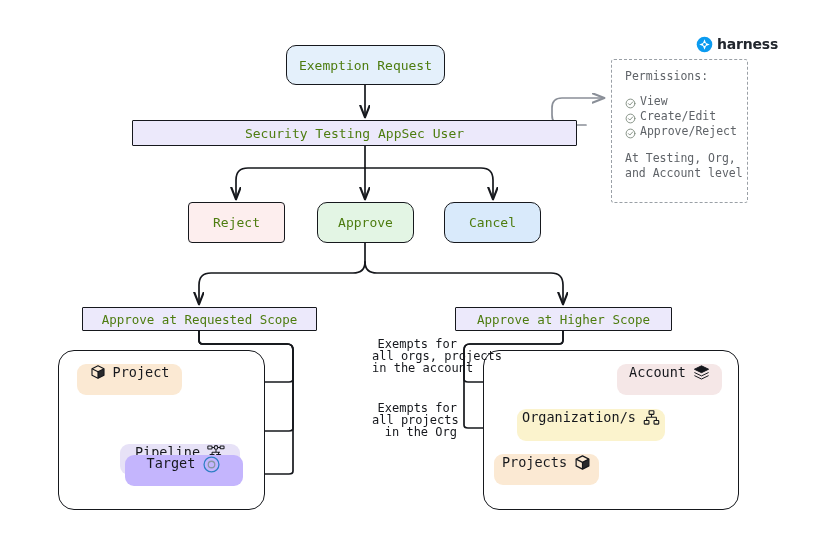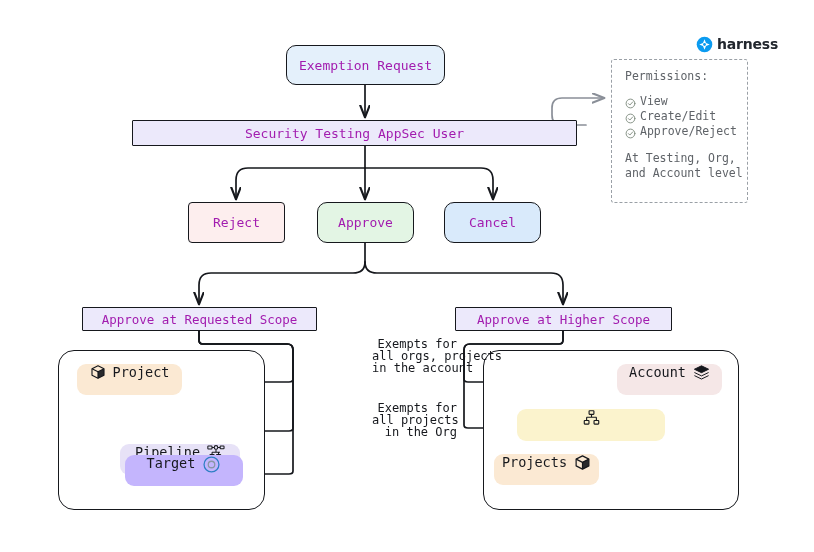--- a/index.html
+++ b/index.html
@@ -23,21 +23,21 @@
     height: 552px;
   }
   .node {
     position: absolute;
     box-sizing: border-box;
     display: flex;
     align-items: center;
     justify-content: center;
     font-family: "DejaVu Sans Mono", "Liberation Mono", monospace;
     font-size: 13px;
-    color: #a21caf;
+    color: #4d7c0f;
     white-space: nowrap;
     z-index: 5;
   }
   .node.rounded  { border-radius: 9px; }
   .node.sq       { border-radius: 1px; }
 
   
   #exemption-request {
     left: 286px; top: 45px; width: 159px; height: 40px;
     background: #e4f0fb;
@@ -312,20 +312,21 @@
   <span>
     <svg class="icon-svg" width="17" height="17" viewBox="0 0 24 24" fill="#16181d" stroke="#16181d" stroke-width="1.4" stroke-linejoin="round">
       <path d="M12 2.6 L22 7.4 L12 12.2 L2 7.4 Z"></path>
       <path d="M2 12 L12 16.8 L22 12" fill="none"></path>
       <path d="M2 16.4 L12 21.2 L22 16.4" fill="none"></path>
     </svg>
   </span>
 </div>
 
 <div class="inner" id="organizations-node">
+  <span>Organization/s</span>
   <span>
     <svg class="icon-svg" width="17" height="17" viewBox="0 0 24 24" fill="none" stroke="#16181d" stroke-width="1.6" stroke-linejoin="round">
       <rect x="8.6" y="2.4" width="6.8" height="5.2" rx="0.8"></rect>
       <rect x="1.8" y="16.2" width="6.6" height="5.2" rx="0.8"></rect>
       <rect x="15.6" y="16.2" width="6.6" height="5.2" rx="0.8"></rect>
       <path d="M12 7.6 L12 11.6 M5.1 11.6 L18.9 11.6 M5.1 11.6 L5.1 16.2 M18.9 11.6 L18.9 16.2"></path>
     </svg>
   </span>
 </div>
 

